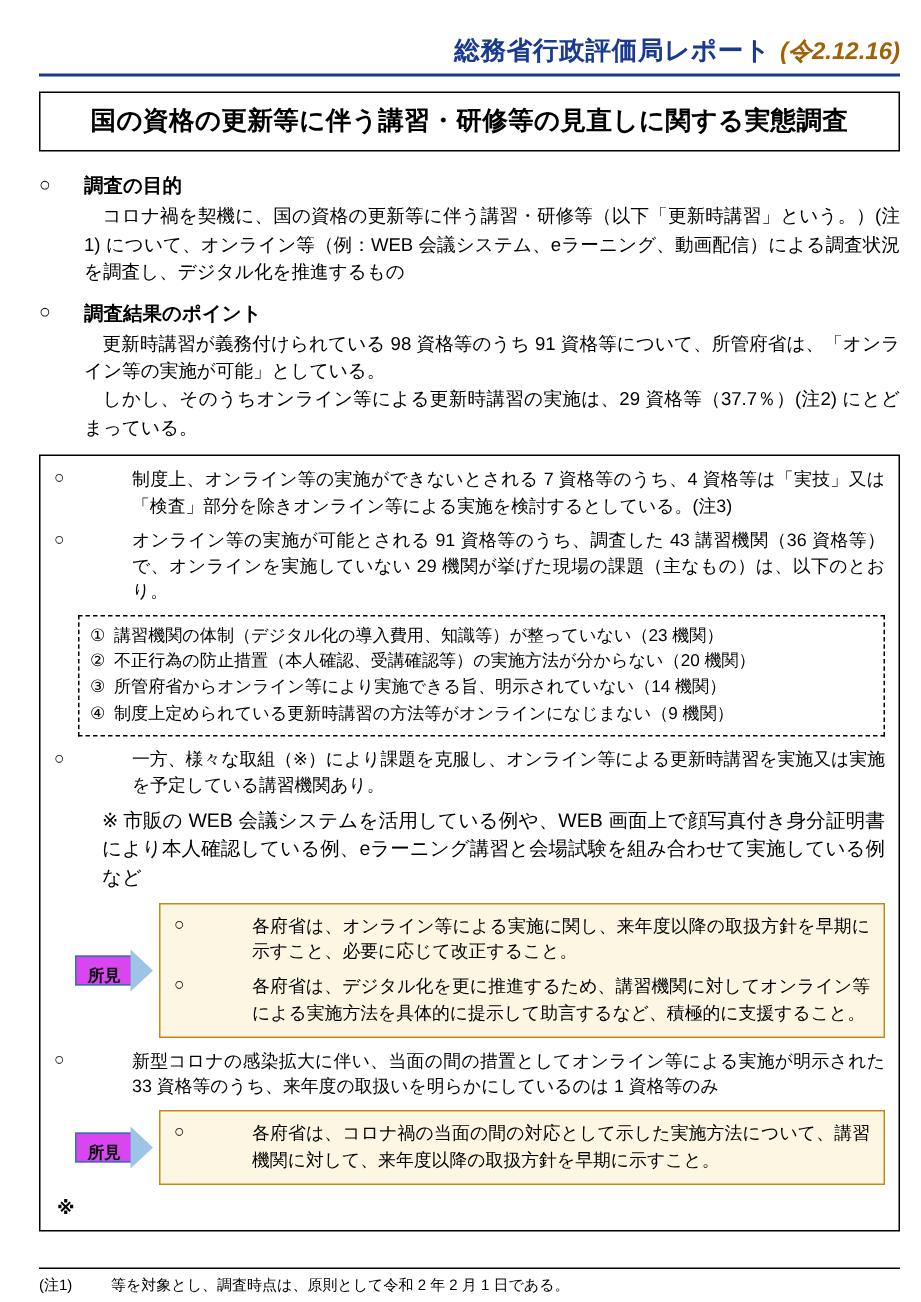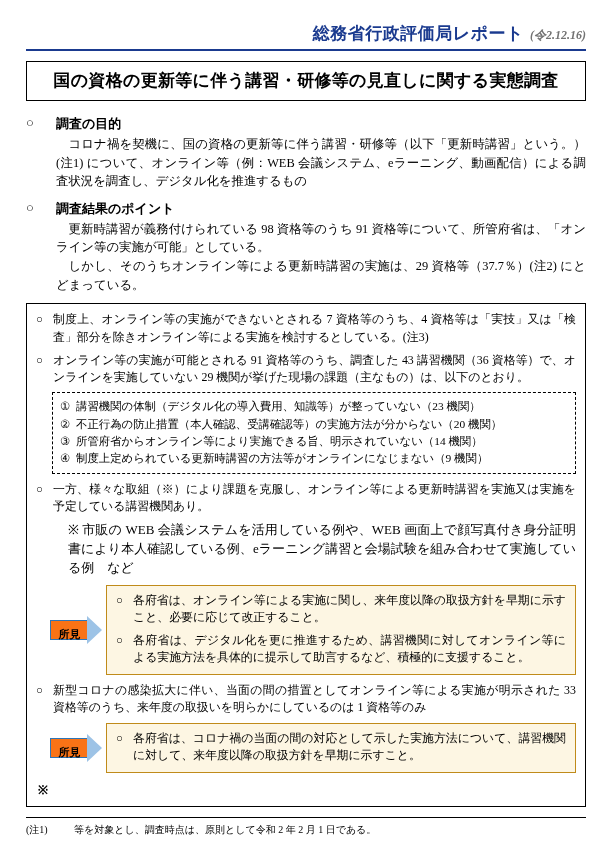--- a/index.html
+++ b/index.html
@@ -12,43 +12,42 @@
     height: 868px;
     font-family: "Liberation Sans", "DejaVu Sans", sans-serif;
     color: #000000;
     position: relative;
     overflow: hidden;
   }
   .page {
     width: 614px;
     height: 868px;
     box-sizing: border-box;
-    padding: 22px 28px 10px 26px;
+    padding: 22px 14px 10px 26px;
     position: relative;
-    font-family: Liberation Serif, serif;
   }
   
   .header-row {
     display: flex;
     align-items: baseline;
     justify-content: flex-end;
     border-bottom: 2px solid #1a3a8f;
     padding-bottom: 4px;
     margin-bottom: 10px;
   }
   .header-title {
     font-size: 17px;
     font-weight: bold;
     color: #1a3a8f;
     letter-spacing: 0.5px;
   }
   .header-date {
-    font-size: 12px;
-    font-weight: bold;
-    color: #737373;
+    font-size: 16px;
+    font-weight: bold;
+    color: #a16207;
     margin-left: 6px;
     font-style: italic;
   }
   
   .title-box {
     border: 1.5px solid #000;
     text-align: center;
     padding: 7px 4px 8px 4px;
     margin-bottom: 14px;
   }
@@ -100,20 +99,21 @@
   }
   .bullet-row .mk {
     flex: 0 0 17px;
     font-size: 11.5px;
     line-height: 1.45;
   }
   .bullet-row .tx {
     font-size: 11.9px;
     line-height: 1.45;
     text-align: justify;
+    margin-left: 35px;
   }
   
   .dashed {
     border: 1px dashed #000;
     padding: 5px 7px 5px 7px;
     margin: 2px 0 7px 16px;
   }
   .dashed .ln {
     font-size: 11.4px;
     line-height: 1.52;
@@ -139,21 +139,21 @@
     align-items: stretch;
     margin: 7px 0 7px 14px;
   }
   .arrow-tag {
     position: relative;
     flex: 0 0 56px;
     display: flex;
     align-items: center;
   }
   .arrow-body {
-    background: #f97316;
+    background: #d946ef;
     border: 1px solid #2e75b6;
     color: #000;
     font-size: 11px;
     font-weight: bold;
     padding: 3px 4px 3px 5px;
     height: 20px;
     line-height: 20px;
     box-sizing: border-box;
     width: 38px;
     text-align: center;
@@ -180,21 +180,21 @@
     display: flex;
     align-items: flex-start;
     font-size: 12px;
     font-weight: bold;
     margin: 8px 0 0 2px;
   }
   .followup .mk { flex: 0 0 20px; }
   
   .footnotes {
     border-top: 1px solid #000;
-    margin-top: 10px;
+    margin-top: 24px;
     padding-top: 5px;
   }
   .fn {
     display: flex;
     align-items: flex-start;
     font-size: 10px;
     line-height: 1.42;
     margin-bottom: 1px;
   }
   .fn .fl {

